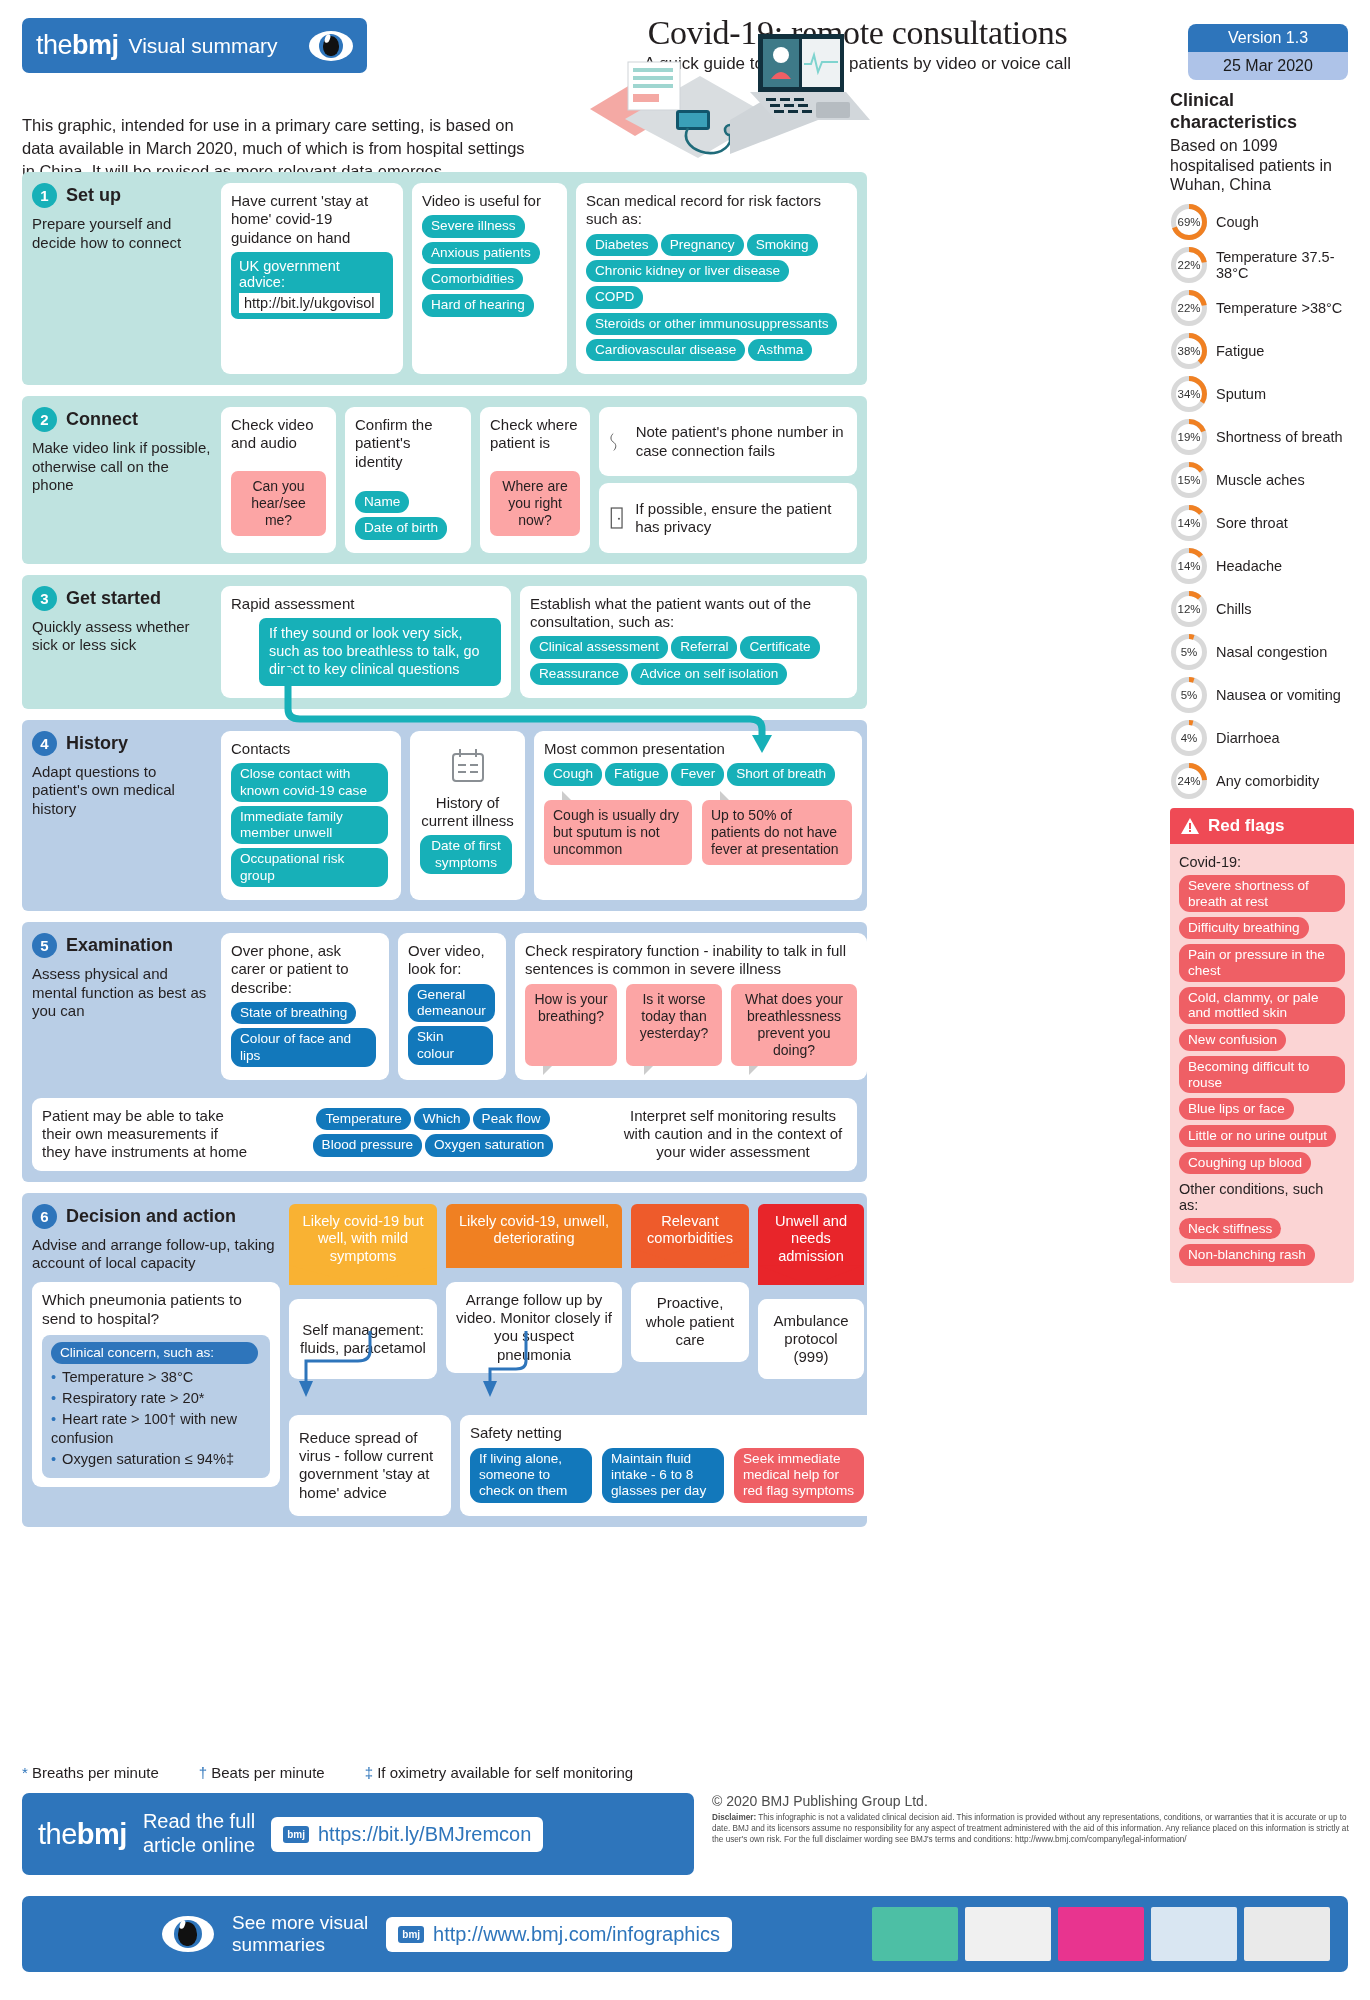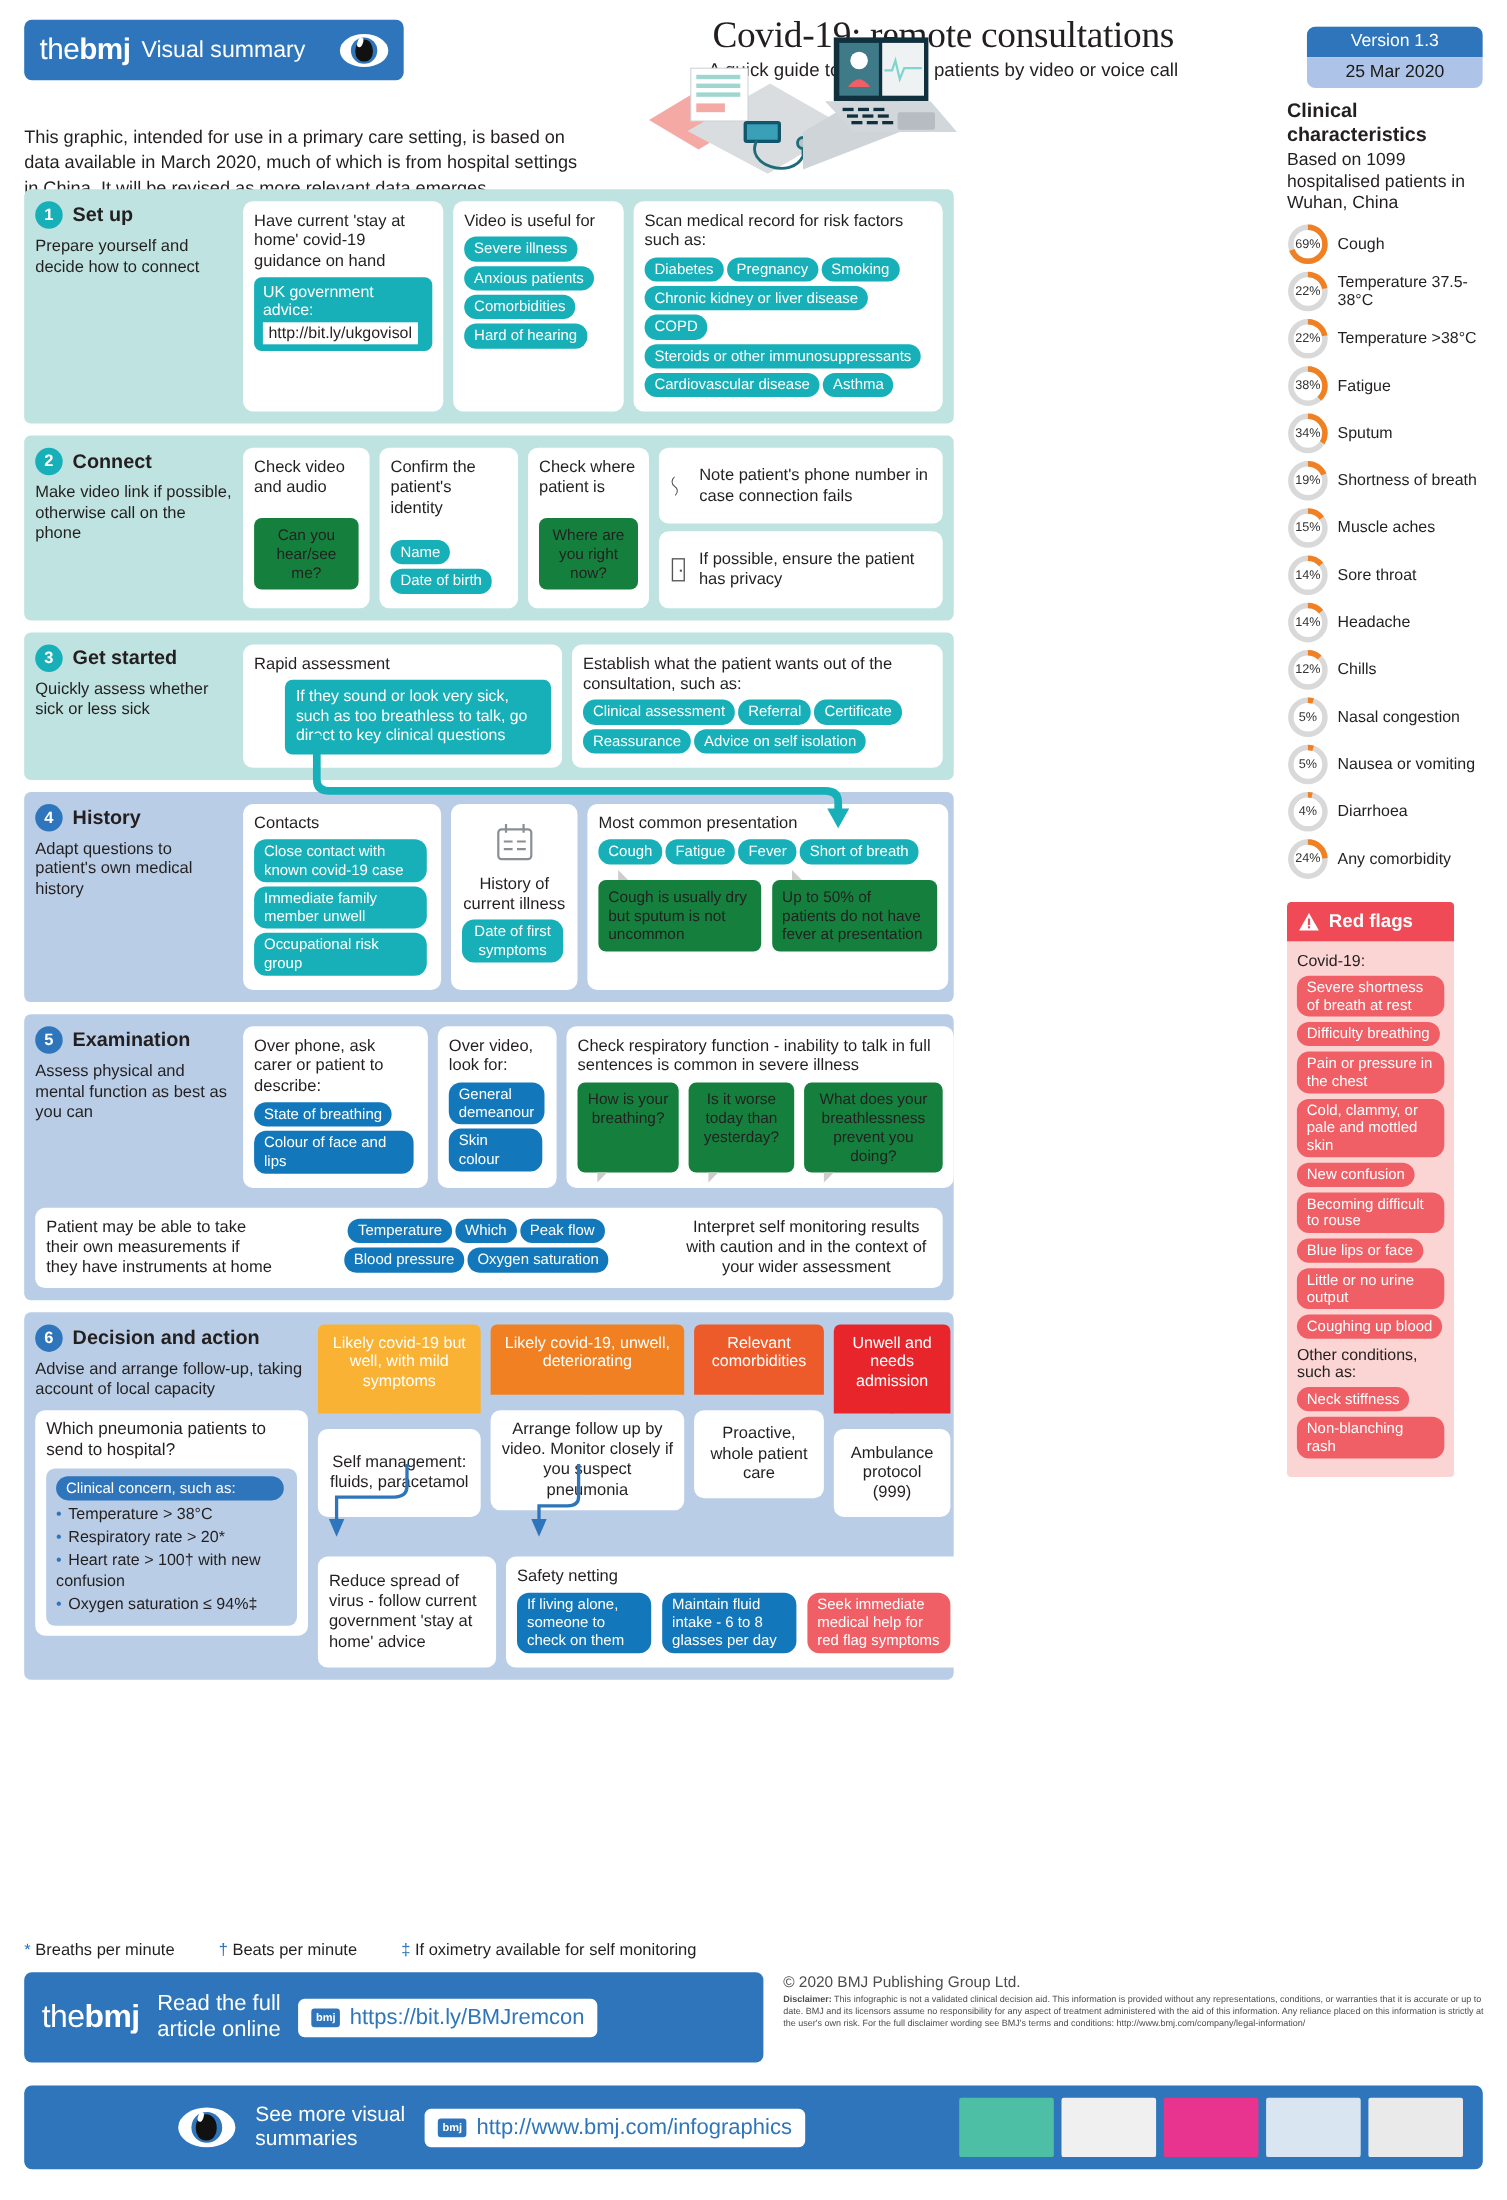--- a/index.html
+++ b/index.html
@@ -50,21 +50,21 @@
   .cc-title { font-size:18px; font-weight:bold; line-height:1.2; }
   .cc-sub { font-size:16px; line-height:1.22; margin-top:3px;}
   .cc-list { margin-top:8px; }
   .cc-row { display:flex; align-items:center; gap:8px; margin-bottom:5px; height:38px;}
   .donut { position:relative; width:38px; height:38px; flex:0 0 38px;}
   .donut svg { display:block; }
   .donut .pct { position:absolute; inset:0; display:flex; align-items:center; justify-content:center; font-size:11.5px; color:#333; }
   .cc-label { font-size:14.5px; line-height:1.12; }
 
   
-  .redflags { margin-top:20px; width:152px; border-radius:4px; overflow:hidden;}
+  .redflags { margin-top:8px; width:184px; border-radius:4px; overflow:hidden;}
   .rf-head { background:#ef4a55; color:#fff; font-weight:bold; font-size:17px; padding:8px 10px; display:flex; align-items:center; gap:8px;}
   .warn-tri { width:20px;height:18px; position:relative;}
   .rf-body { background:#fbd4d4; padding:8px 9px 12px 9px; }
   .rf-sec { font-size:14.5px; color:#231f20; margin:2px 0 5px 0;}
   .rf-pill { background:#ef5f65; color:#fff; font-size:13.6px; border-radius:11px; padding:3px 9px; margin-bottom:5px; display:inline-block; line-height:1.16;}
 
   
   .steps { position:absolute; left:22px; top:172px; width:845px; }
   .step { border-radius:6px; margin-bottom:11px; padding:11px 10px; display:flex; gap:9px; }
   .s-teal { background:#bfe3e0; }
@@ -80,21 +80,21 @@
   .card { background:#fff; border-radius:9px; padding:9px 10px; }
   .card-title { font-size:15px; line-height:1.22; margin-bottom:5px; }
   .pill { display:inline-block; border-radius:11px; padding:3px 9px; font-size:13.6px; color:#fff; margin:0 3px 4px 0; line-height:1.2;}
   .p-teal { background:#17b0b8; }
   .p-blue { background:#1278bb; }
   .p-blue2 { background:#2e75bb; }
 
   .cols { display:flex; gap:9px; flex:1; }
 
   
-  .bub { background:#15803d; border-radius:7px; padding:7px 9px; font-size:14px; line-height:1.22; position:relative; color:#231f20;}
+  .bub { background:#fca5a5; border-radius:7px; padding:7px 9px; font-size:14px; line-height:1.22; position:relative; color:#231f20;}
   .bub.tail-b:after { content:""; position:absolute; bottom:-9px; left:18px; border-width:9px 9px 0 0; border-style:solid; border-color:#ccc transparent transparent transparent;}
   .bub.tail-t:after { content:""; position:absolute; top:-9px; left:18px; border-width:0 9px 9px 0; border-style:solid; border-color:transparent transparent #ccc transparent;}
   .bub-teal { background:#17b0b8; color:#fff; border-radius:7px; padding:7px 10px; font-size:14.4px; line-height:1.24; position:relative;}
 
   .urlbox { background:#17b0b8; border-radius:7px; padding:6px 8px; color:#fff; font-size:14.5px; }
   .urlbox .u { background:#fff; color:#231f20; display:inline-block; padding:2px 5px; margin-top:3px; font-size:14.5px;}
 
   
   .chev { color:#fff; text-align:center; font-size:14.6px; line-height:1.2; padding:9px 7px 20px 7px; position:relative; }
   .chev:after { content:""; position:absolute; bottom:0; left:0; width:100%; height:20px; background:inherit;

